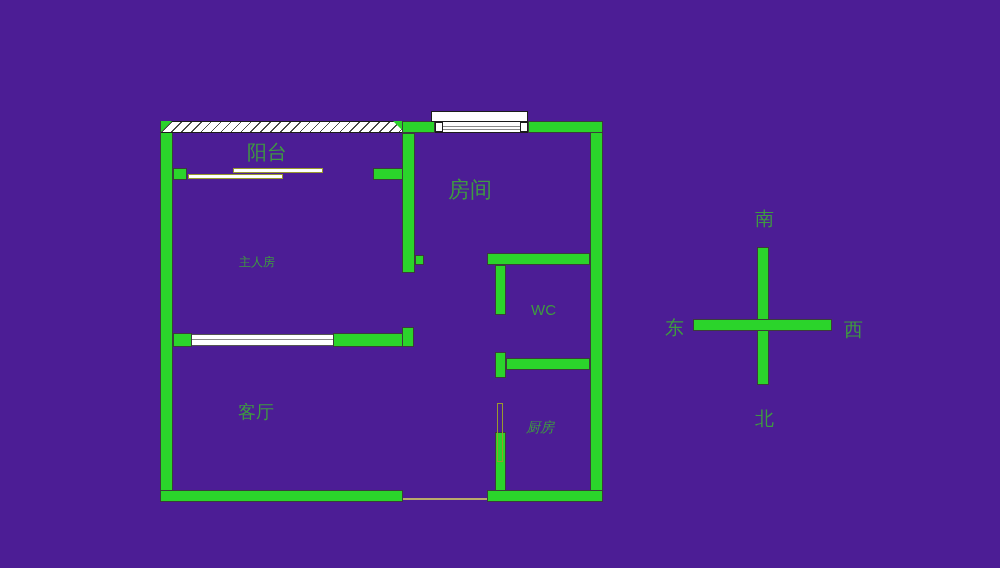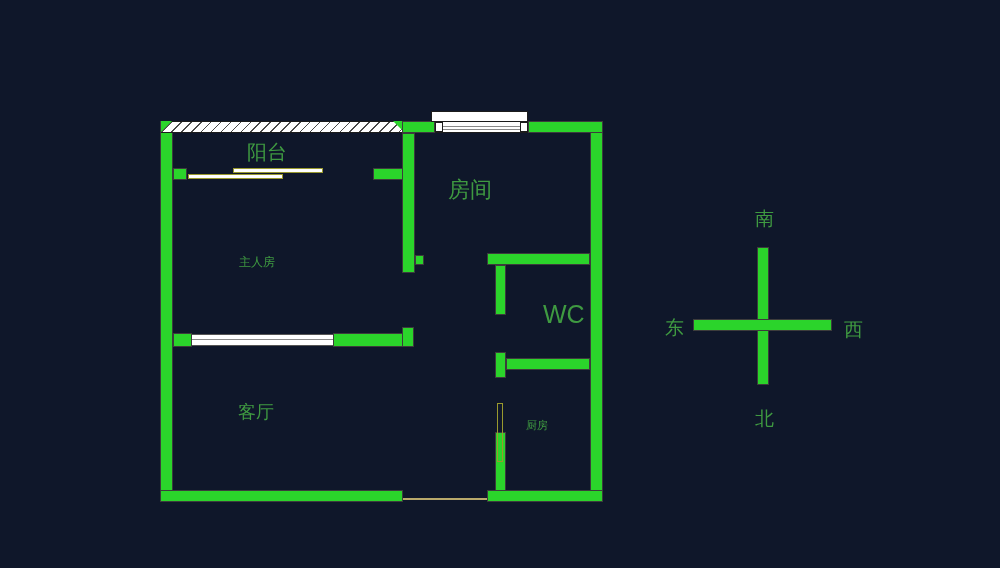--- a/index.html
+++ b/index.html
@@ -1,17 +1,17 @@
 <!DOCTYPE html>
 <html><head>
 <meta charset="utf-8">
 <style>
   html,body{margin:0;padding:0;background:#ffffff;}
   body{font-family:"Liberation Sans","DejaVu Sans",sans-serif;}
-  #canvas{position:relative;width:1000px;height:568px;background:#0f172a;overflow:hidden;}
+  #canvas{position:relative;width:1000px;height:568px;background:#4c1d95;overflow:hidden;}
 
   
   .wall{position:absolute;background:#2bd42b;border:1px solid #3c3c3c;box-sizing:border-box;}
 
   
   .hatch{position:absolute;box-sizing:border-box;background:
     repeating-linear-gradient(135deg,#4a4a4a 0px,#4a4a4a 1px,rgba(0,0,0,0) 1px,rgba(0,0,0,0) 7px),#ffffff;
     border-top:1px solid #1c1c1c;border-bottom:1px solid #1c1c1c;}
   .hatch-wedge-l{position:absolute;width:0;height:0;border-left:11px solid #2bd42b;border-bottom:11px solid rgba(0,0,0,0);}
   .hatch-wedge-r{position:absolute;width:0;height:0;border-right:9px solid #2bd42b;border-bottom:9px solid rgba(0,0,0,0);}
@@ -79,23 +79,23 @@
   <div class="wall" style="left:495px;top:265px;width:11px;height:50px;"></div>
   <div class="wall" style="left:506px;top:358px;width:84px;height:12px;"></div>
   <div class="wall" style="left:495px;top:352px;width:11px;height:26px;"></div>
 
   <div class="wall" style="left:495px;top:432px;width:11px;height:59px;"></div>
   <div class="doorleaf" style="left:497px;top:403px;width:6px;height:59px;"></div>
 
   <div class="rlabel" style="left:247px;top:142px;font-size:20px;">阳台</div>
   <div class="rlabel" style="left:239px;top:256px;font-size:12px;">主人房</div>
   <div class="rlabel" style="left:448px;top:179px;font-size:22px;">房间</div>
-  <div class="rlabel" style="left:531px;top:302px;font-size:25px;margin-left:12px;">WC</div>
+  <div class="rlabel" style="left:531px;top:302px;font-size:15px;">WC</div>
   <div class="rlabel" style="left:238px;top:403px;font-size:18px;">客厅</div>
-  <div class="rlabel" style="left:526px;top:420px;font-size:11px;">厨房</div>
+  <div class="rlabel" style="left:526px;top:420px;font-size:14px;font-style:italic;">厨房</div>
 
   <div class="wall" style="left:757px;top:247px;width:12px;height:138px;"></div>
   <div class="wall" style="left:693px;top:319px;width:139px;height:12px;"></div>
   <div class="rlabel" style="left:755px;top:209px;font-size:19px;">南</div>
   <div class="rlabel" style="left:755px;top:409px;font-size:19px;">北</div>
   <div class="rlabel" style="left:665px;top:318px;font-size:19px;">东</div>
   <div class="rlabel" style="left:844px;top:320px;font-size:19px;">西</div>
 
 </div>
 

